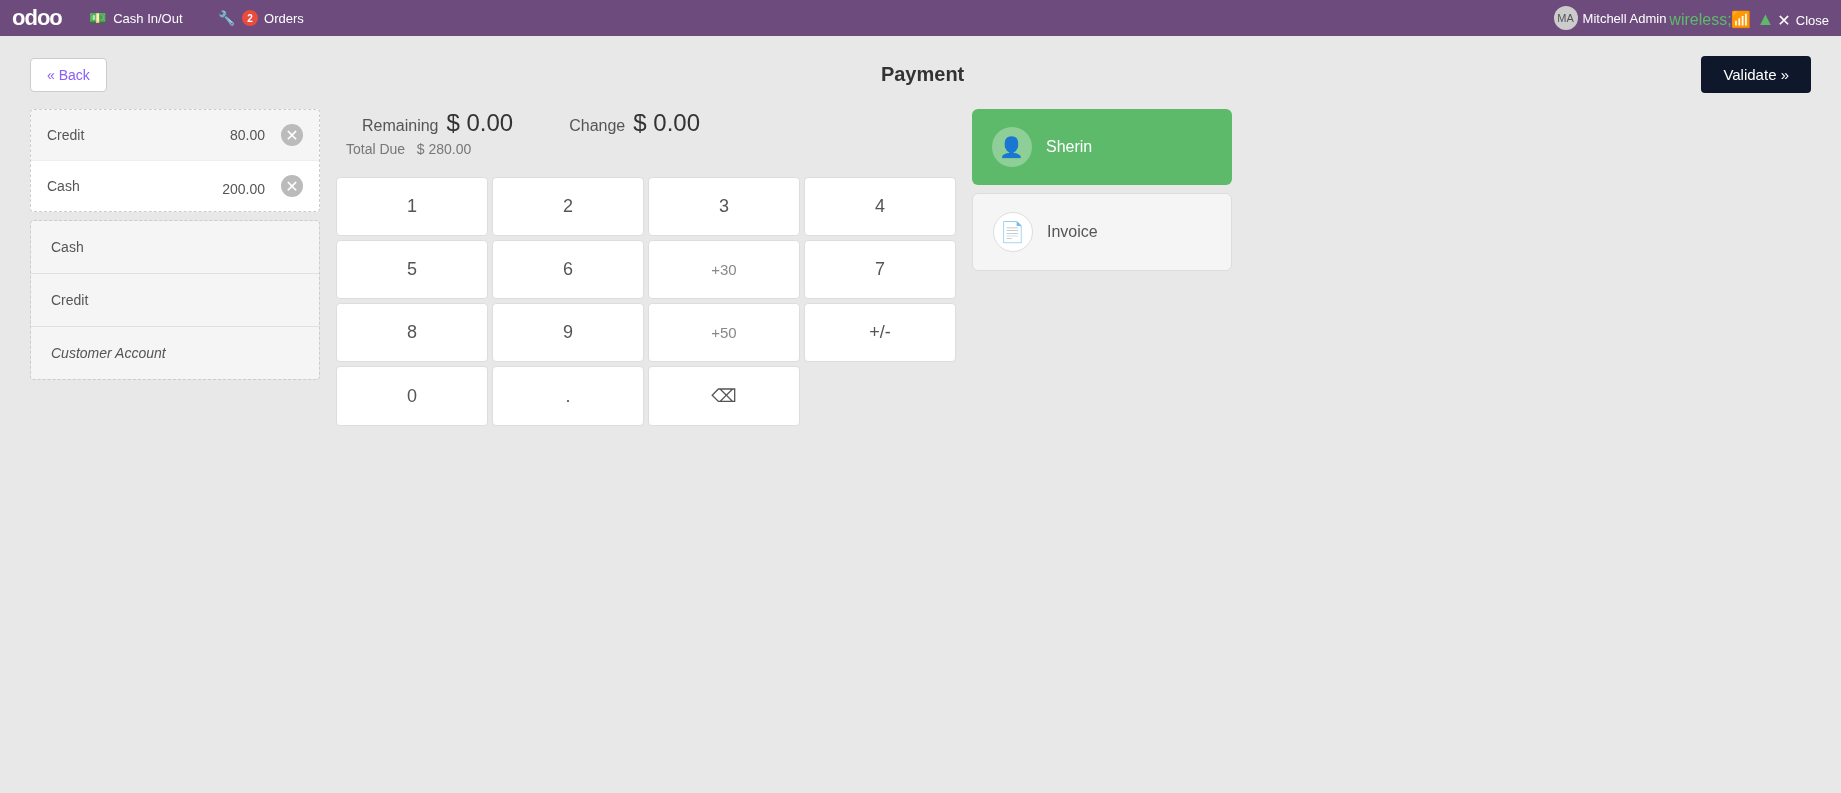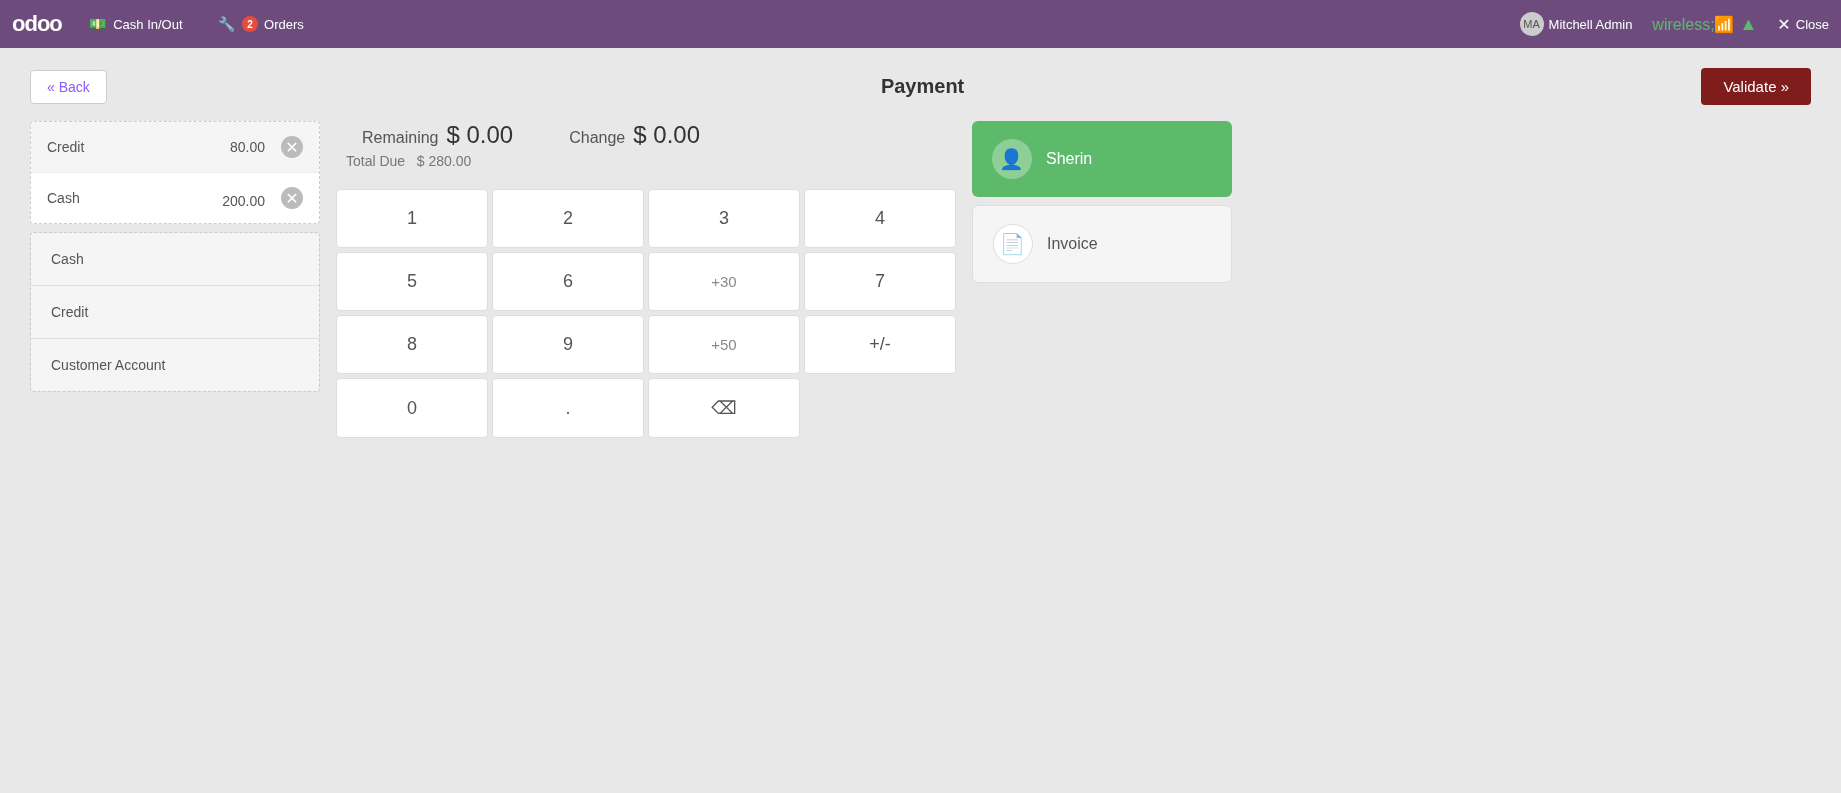--- a/index.html
+++ b/index.html
@@ -7,21 +7,21 @@
       font-family: 'Segoe UI', Arial, sans-serif;
       background: #e8e8e8;
       width: 1841px;
       min-height: 793px;
       overflow-x: hidden;
     }
 
     
     .topnav {
       background: #6d4c7d;
-      height: 48px;
+      height: 36px;
       display: flex;
       align-items: center;
       padding: 0 12px;
       gap: 20px;
       position: relative;
     }
     .topnav-logo {
       display: flex;
       align-items: center;
       gap: 4px;
@@ -51,22 +51,22 @@
       height: 16px;
       font-size: 10px;
       display: flex;
       align-items: center;
       justify-content: center;
       font-weight: bold;
     }
     .topnav-right {
       margin-left: auto;
       display: flex;
-      align-items: center;
-      gap: 20px;
+      align-items: flex-end;
+      gap: 3px;
     }
     .topnav-right-item {
       display: flex;
       align-items: center;
       gap: 5px;
       color: white;
       font-size: 13px;
       cursor: pointer;
     }
     .avatar-circle {
@@ -105,21 +105,21 @@
       cursor: pointer;
       color: #8b5cf6;
     }
     .page-title {
       font-size: 20px;
       font-weight: 600;
       color: #333;
       margin-left: 37px;
     }
     .validate-btn {
-      background: #7f1d1d;
+      background: #0f172a;
       color: white;
       border: none;
       border-radius: 4px;
       padding: 10px 22px;
       font-size: 15px;
       cursor: pointer;
       display: flex;
       align-items: center;
       gap: 6px;
     }
@@ -187,21 +187,21 @@
       overflow: hidden;
     }
     .payment-method-item {
       padding: 18px 20px;
       font-size: 14px;
       color: #555;
       background: #f5f5f5;
       border-bottom: 1px solid #e0e0e0;
       cursor: pointer;
     }
-    .payment-method-item:last-child { border-bottom: none; }
+    .payment-method-item:last-child { border-bottom: none; font-style: italic; }
 
     
     .middle-section {
       flex: 1;
       max-width: 620px;
     }
 
     
     .summary-row {
       display: flex;

